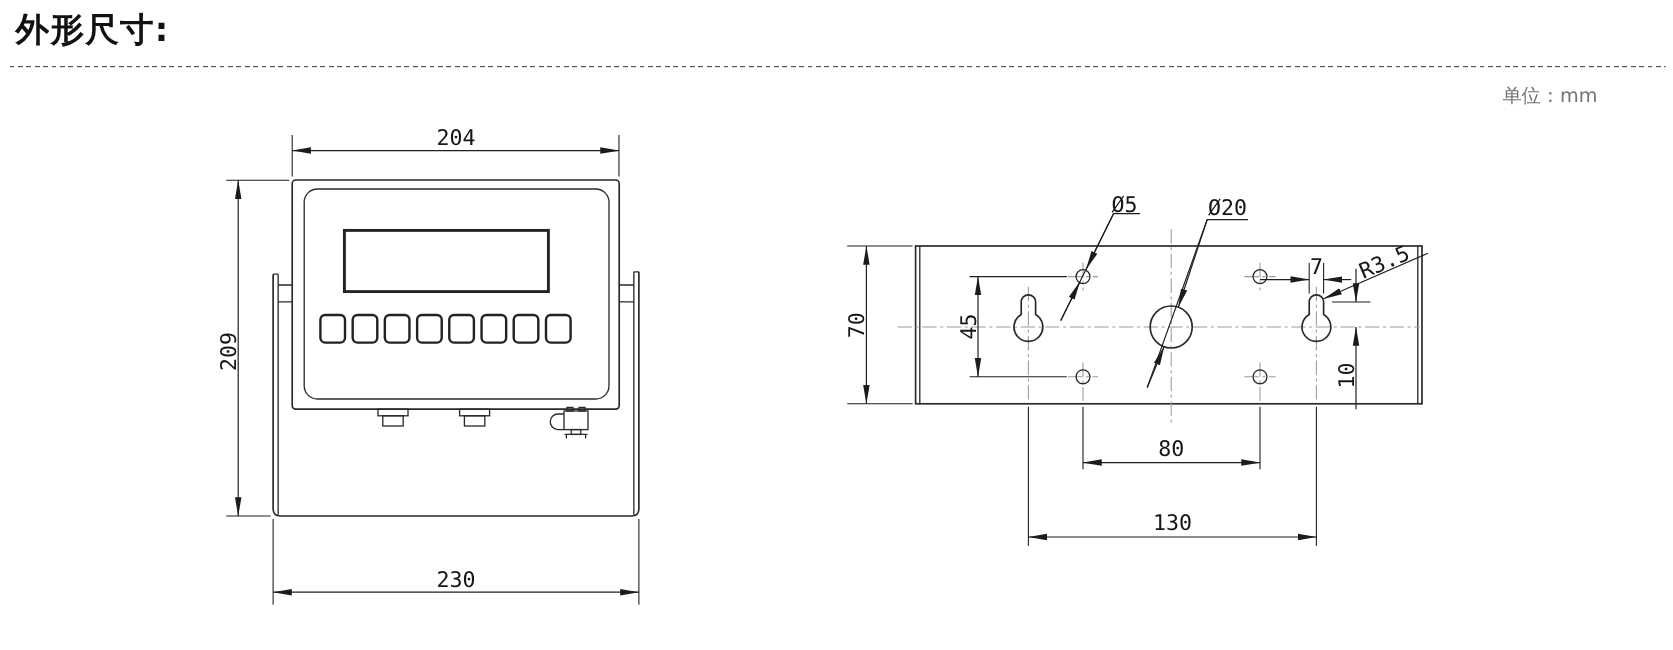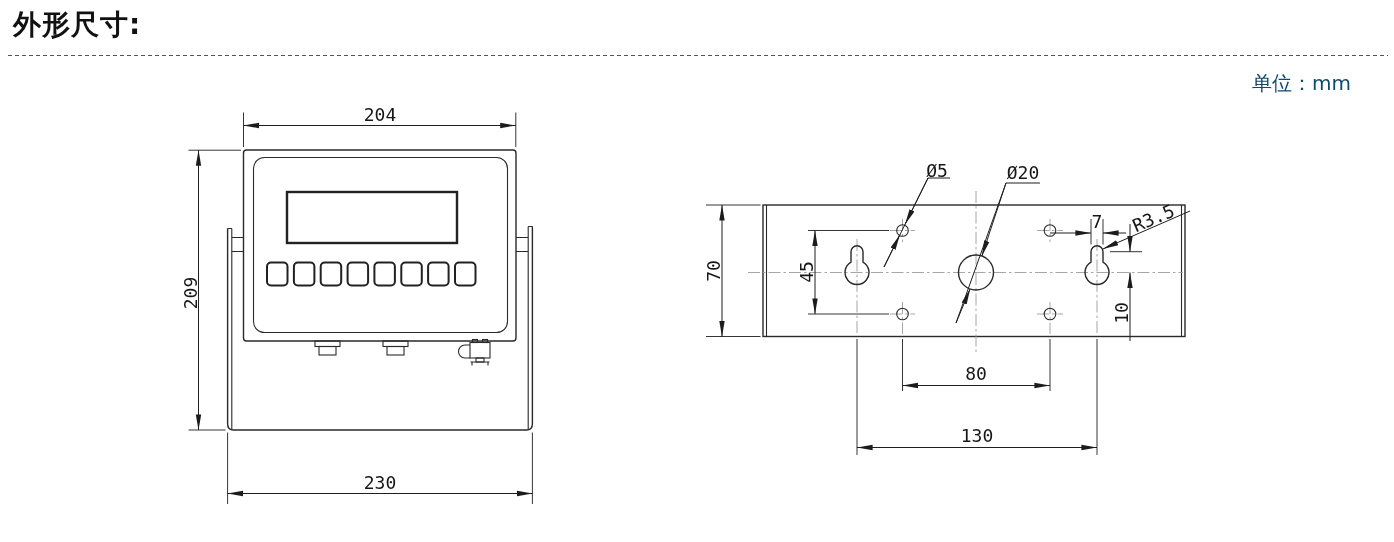--- a/index.html
+++ b/index.html
@@ -2,21 +2,21 @@
 <html><head>
 <meta charset="utf-8">
 <style>
   html,body{margin:0;padding:0;background:#fff;}
   #canvas{position:relative;width:1394px;height:542px;background:#ffffff;overflow:hidden;
           font-family:"DejaVu Sans",sans-serif;}
   .page-title{position:absolute;left:13px;top:6px;font-size:28px;font-weight:bold;
               color:#111;letter-spacing:1px;font-family:"DejaVu Sans",sans-serif;}
   .sep{position:absolute;left:8px;right:6px;top:55px;height:1px;
        background:repeating-linear-gradient(90deg,#555 0 4px,transparent 4px 7px);}
-  .unit-label{position:absolute;left:1252px;top:70px;font-size:20px;color:#0c4a6e;
+  .unit-label{position:absolute;left:1252px;top:70px;font-size:16px;color:#737373;
               font-family:"DejaVu Sans",sans-serif;}
   svg{position:absolute;left:0;top:0;}
   .ln{fill:none;stroke:#2a2a2a;stroke-width:1.4;}
   .lnthin{fill:none;stroke:#2a2a2a;stroke-width:1.1;}
   .disp{fill:none;stroke:#222;stroke-width:2.4;}
   .btn{fill:none;stroke:#222;stroke-width:2;}
   .ext{fill:none;stroke:#1f1f1f;stroke-width:0.9;}
   .dimln{fill:none;stroke:#1f1f1f;stroke-width:1;}
   .cl{fill:none;stroke:#9c9c9c;stroke-width:0.9;stroke-dasharray:12 3 2.5 3;}
   text.dim{font-family:"DejaVu Sans Mono",monospace;font-size:18px;fill:#161616;text-anchor:middle;}

